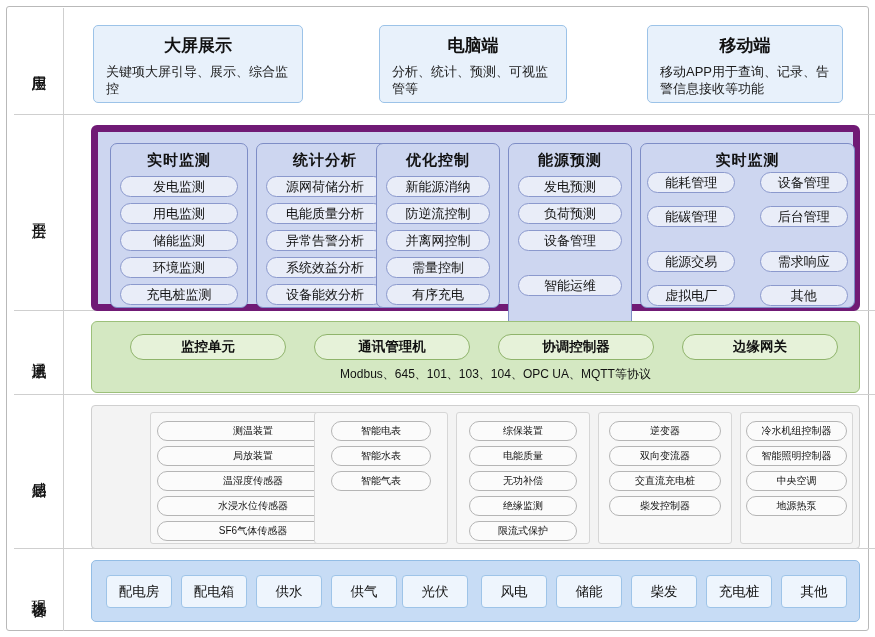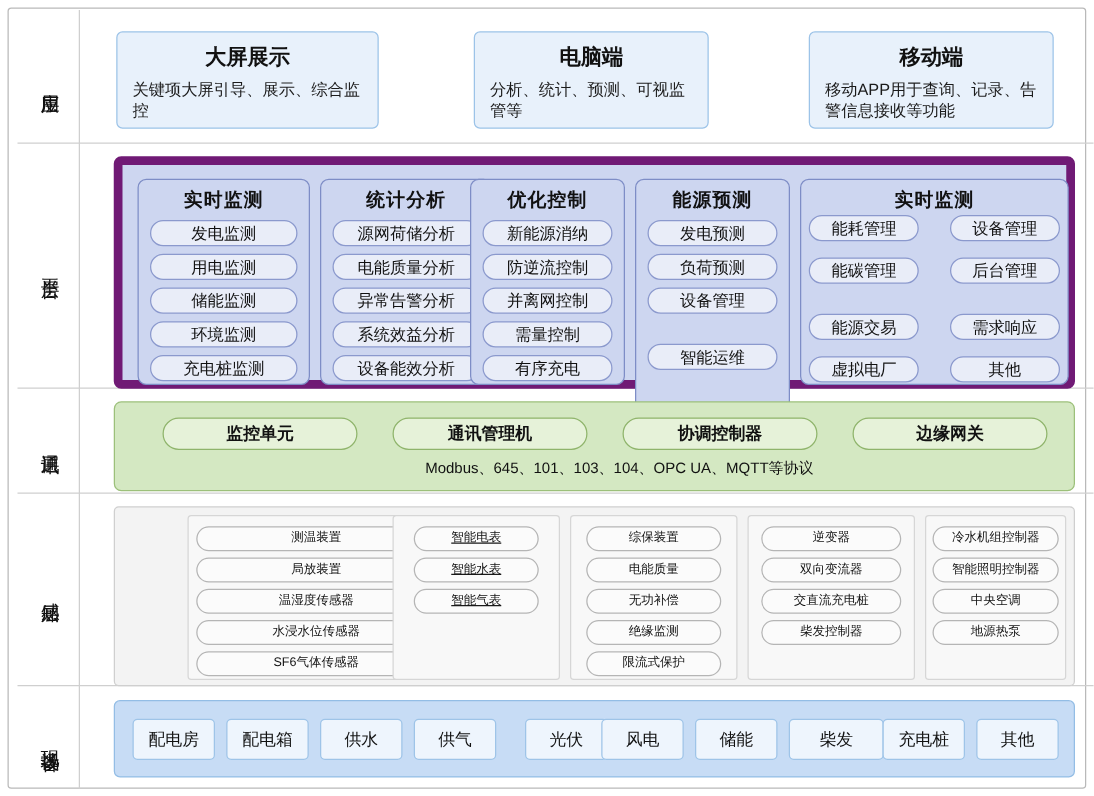--- a/index.html
+++ b/index.html
@@ -219,21 +219,21 @@
             <div class="spill">测温装置</div>
             <div class="spill">局放装置</div>
             <div class="spill">温湿度传感器</div>
             <div class="spill">水浸水位传感器</div>
             <div class="spill">SF6气体传感器</div>
           </div>
         </div>
       </div>
 
       <div class="sgroup" style="left:222px;width:134px;">
-        <div style="padding:8px 16px 0 16px;box-sizing:border-box;text-decoration:underline;">
+        <div style="padding:8px 16px 0 16px;box-sizing:border-box;">
           <div class="spill">智能电表</div>
           <div class="spill">智能水表</div>
           <div class="spill">智能气表</div>
         </div>
       </div>
 
       <div class="sgroup" style="left:364px;width:134px;">
         <div style="padding:8px 12px 0 12px;box-sizing:border-box;">
           <div class="spill">综保装置</div>
           <div class="spill">电能质量</div>
@@ -260,22 +260,22 @@
           <div class="spill">地源热泵</div>
         </div>
       </div>
     </div>
 
     <div class="field">
       <div class="fpill" style="left:14px;width:66px;">配电房</div>
       <div class="fpill" style="left:89px;width:66px;">配电箱</div>
       <div class="fpill" style="left:164px;width:66px;">供水</div>
       <div class="fpill" style="left:239px;width:66px;">供气</div>
-      <div class="fpill" style="left:328px;width:66px;">光伏</div>
+      <div class="fpill" style="left:310px;width:66px;">光伏</div>
       <div class="fpill" style="left:389px;width:66px;">风电</div>
       <div class="fpill" style="left:464px;width:66px;">储能</div>
-      <div class="fpill" style="left:539px;width:76px;">柴发</div>
+      <div class="fpill" style="left:539px;width:66px;">柴发</div>
       <div class="fpill" style="left:614px;width:66px;">充电桩</div>
       <div class="fpill" style="left:689px;width:66px;">其他</div>
     </div>
 
   </div>
 </div>
 
 </body></html>

